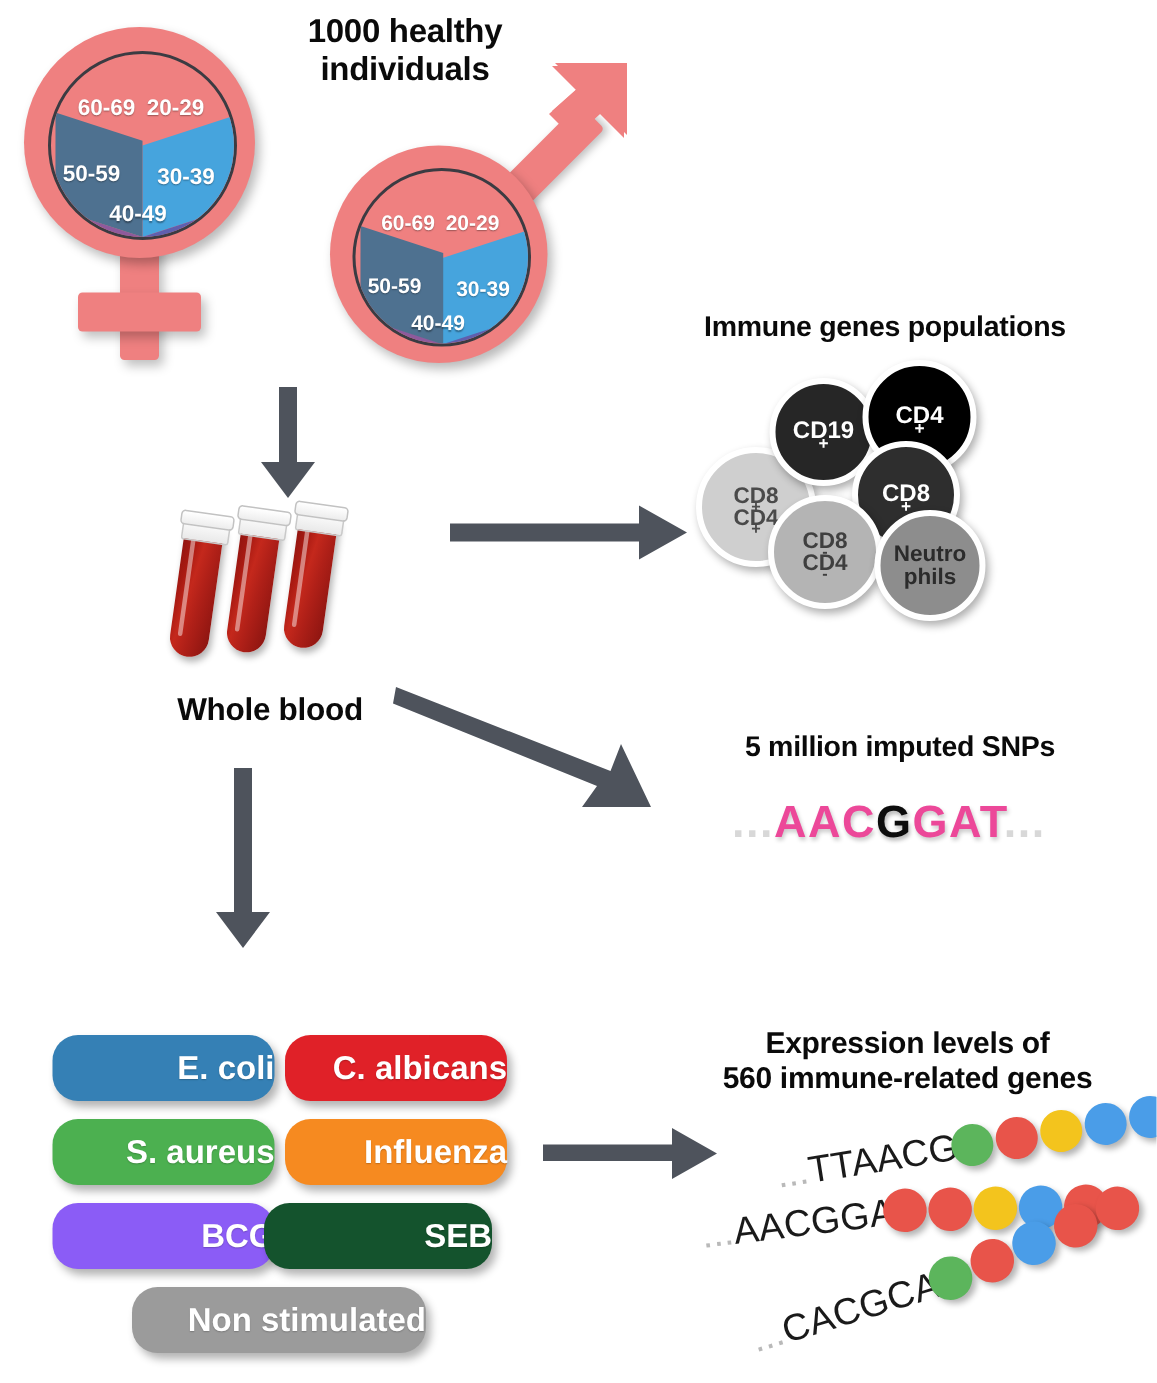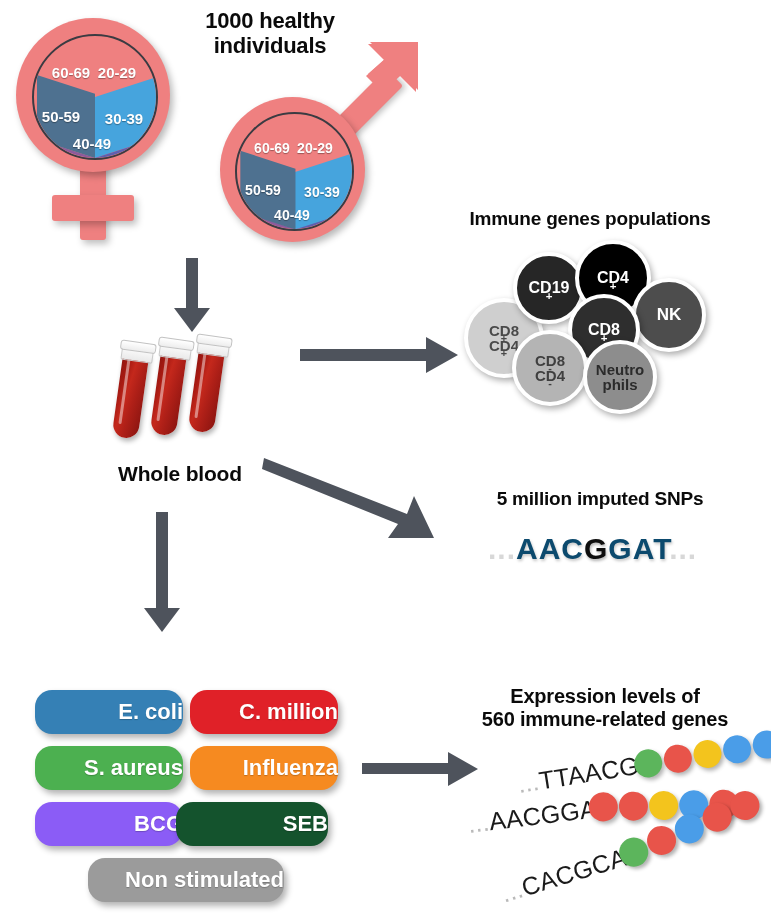--- a/index.html
+++ b/index.html
@@ -72,21 +72,21 @@
     text-align:center;font-weight:bold;line-height:1.02;
     box-shadow:2px 3px 6px rgba(0,0,0,.32);
     box-sizing:border-box;
   }
   .cell span{display:block;}
   .sup{font-size:.72em;vertical-align:super;line-height:0;}
 
   
   .snp-row{position:absolute;white-space:nowrap;font-weight:bold;
            font-family:"Liberation Sans","DejaVu Sans",sans-serif;}
-  .snp-mid{color:#0c4a6e;text-shadow:1px 2px 3px rgba(0,0,0,.22);}
+  .snp-mid{color:#ec4899;text-shadow:1px 2px 3px rgba(0,0,0,.22);}
   .snp-hot{color:#0d0d0d;text-shadow:1px 2px 3px rgba(0,0,0,.3);}
   .snp-dots{color:#d8d8d8;}
 
   
   .stim{
     position:absolute;border-radius:17px;
     color:#ffffff;font-weight:bold;text-align:center;
     display:flex;align-items:center;justify-content:flex-end;
     box-shadow:3px 4px 6px rgba(0,0,0,.3);
     text-shadow:0 1px 1px rgba(0,0,0,.22);
@@ -212,23 +212,20 @@
   </div>
 
   <div class="cell" style="left:73px;top:52px;width:72px;height:72px;background:#262626;color:#ffffff;font-size:16px;">
     <span>CD19<span class="sup">+</span></span>
   </div>
 
   <div class="cell" style="left:135px;top:40px;width:76px;height:76px;background:#000000;color:#ffffff;font-size:16px;">
     <span>CD4<span class="sup">+</span></span>
   </div>
 
-  <div class="cell" style="left:192px;top:78px;width:74px;height:74px;background:#4d4d4d;color:#ffffff;font-size:17px;">
-    <span>NK</span>
-  </div>
 
   <div class="cell" style="left:128px;top:94px;width:72px;height:72px;background:#2e2e2e;color:#ffffff;font-size:16px;">
     <span>CD8<span class="sup">+</span></span>
   </div>
 
   <div class="cell" style="left:72px;top:130px;width:76px;height:76px;background:#b4b4b4;color:#3f3f3f;font-size:15px;flex-direction:column;">
     <span>CD8<span class="sup">-</span></span>
     <span>CD4<span class="sup">-</span></span>
   </div>
 
@@ -247,21 +244,21 @@
     <span class="snp-dots">...</span><span class="snp-mid">AAC</span><span class="snp-hot">G</span><span class="snp-mid">GAT</span><span class="snp-dots">...</span>
   </div>
 
 </div>
 
 <div class="abs" style="left:20px;top:660px;width:330px;height:240px;">
   <div class="stim" style="left:15px;top:30px;width:148px;height:44px;background:#3580b5;font-size:22px;">
     <span>E. coli</span>
   </div>
   <div class="stim" style="left:170px;top:30px;width:148px;height:44px;background:#e02128;font-size:22px;">
-    <span>C. million</span>
+    <span>C. albicans</span>
   </div>
   <div class="stim" style="left:15px;top:86px;width:148px;height:44px;background:#4cb050;font-size:22px;">
     <span>S. aureus</span>
   </div>
   <div class="stim" style="left:170px;top:86px;width:148px;height:44px;background:#f68a20;font-size:22px;padding-left:12px;">
     <span>Influenza</span>
   </div>
   <div class="stim" style="left:15px;top:142px;width:148px;height:44px;background:#8b5cf6;font-size:22px;">
     <span>BCG</span>
   </div>

